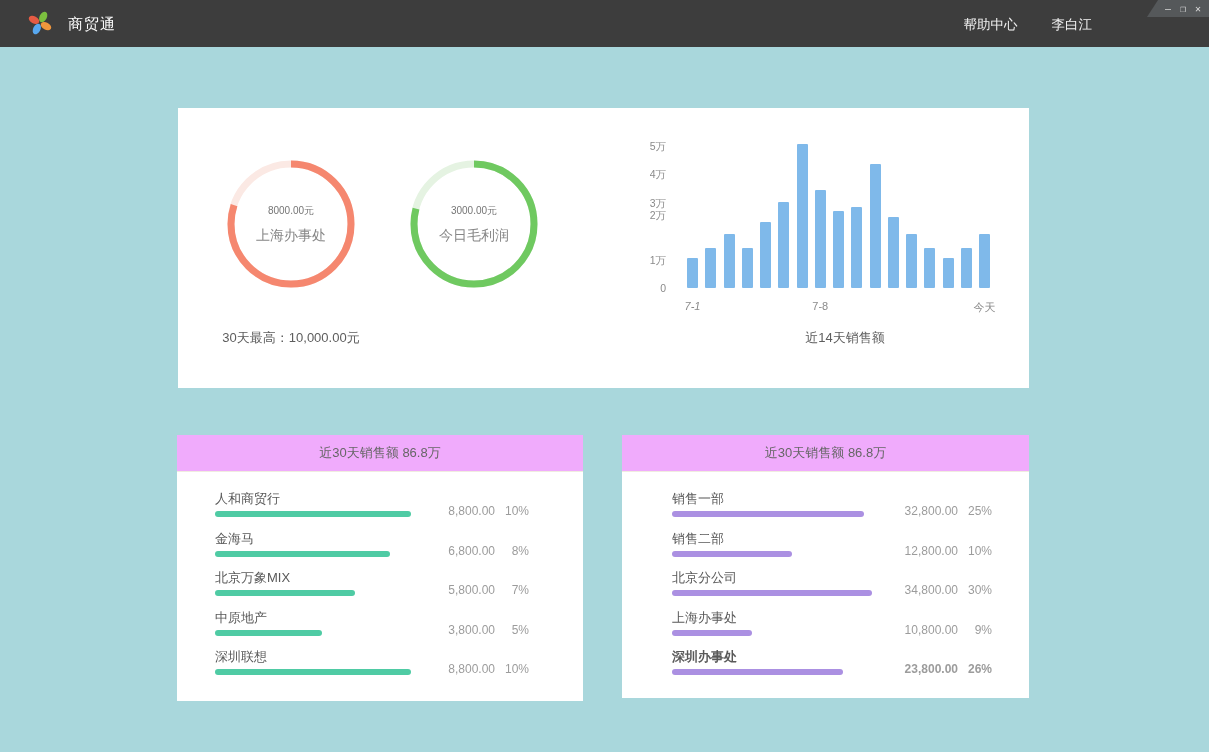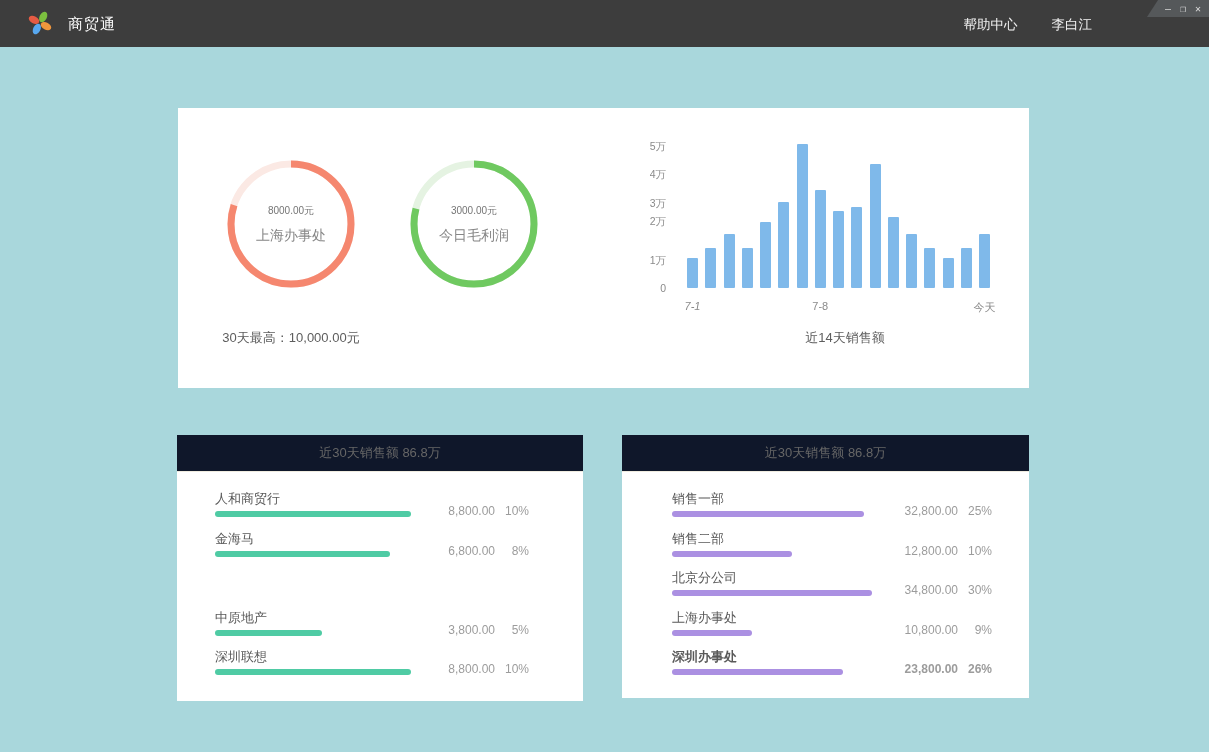--- a/index.html
+++ b/index.html
@@ -49,21 +49,21 @@
   .plot { position:absolute; left:509px; top:30px; width:303px; height:150px; }
   .bar { position:absolute; bottom:0; width:11px; border-radius:1px; }
   .ytick { position:absolute; width:40px; text-align:right; font-size:10.5px; color:#8a8a8a; }
   .xtick { position:absolute; width:70px; text-align:center; font-size:11px; color:#8a8a8a; top:192px; }
   .chart-title {
     position:absolute; width:300px; text-align:center;
     font-size:13px; color:#5d5d5d; top:221px; left:517px;
   }
   
   .card-header {
-    height:37px; background:#0f172a; border-bottom:1px solid #f0ece0;
+    height:37px; background:#f0abfc; border-bottom:1px solid #f0ece0;
     display:flex; align-items:center; justify-content:center;
     font-size:13px; color:#666;text-align:center;
   }
   .rows { position:relative; }
   .row { position:absolute; height:39px; }
   .row-name { position:absolute; top:0; left:0; font-size:13px; color:#595959; white-space:nowrap; }
   .row-bar { position:absolute; top:21px; left:0; height:6px; border-radius:3px; }
   .row-value {
     position:absolute; top:14px; right:0; font-size:12px; color:#9c9c9c;
     display:flex; align-items:baseline; white-space:nowrap;
@@ -115,21 +115,21 @@
     </svg>
     <div class="donut-center">
       <div class="donut-value">3000.00元</div>
       <div class="donut-label">今日毛利润</div>
     </div>
   </div>
 
   <div id="yticks">
       <div class="ytick" style="left: 448px; top: 174px;">0</div>
       <div class="ytick" style="left: 448px; top: 145.5px;">1万</div>
-      <div class="ytick" style="left: 448px; top: 107px;">2万</div>
+      <div class="ytick" style="left: 448px; top: 101px;">2万</div>
       <div class="ytick" style="left: 448px; top: 88.5px;">3万</div>
       <div class="ytick" style="left: 448px; top: 60px;">4万</div>
       <div class="ytick" style="left: 448px; top: 31.5px;">5万</div>
     </div>
   <div class="plot" id="plot">
       <div class="bar" style="left: 0px; height: 30px; background: rgb(127, 185, 234);"></div>
       <div class="bar" style="left: 18.25px; height: 40px; background: rgb(127, 185, 234);"></div>
       <div class="bar" style="left: 36.5px; height: 54px; background: rgb(127, 185, 234);"></div>
       <div class="bar" style="left: 54.75px; height: 40px; background: rgb(127, 185, 234);"></div>
       <div class="bar" style="left: 73px; height: 66px; background: rgb(127, 185, 234);"></div>
@@ -166,20 +166,28 @@
         </div>
       </div>
       <div class="row" style="top: 39.5px; left: 0px; right: 0px;">
         <div class="row-name">金海马</div>
         <div class="row-bar" style="width: 175px; background: rgb(79, 203, 164);"></div>
         <div class="row-value">
           <span>6,800.00</span>
           <span class="row-pct">8%</span>
         </div>
       </div>
+      <div class="row" style="top: 79px; left: 0px; right: 0px;">
+        <div class="row-name">北京万象MIX</div>
+        <div class="row-bar" style="width: 140px; background: rgb(79, 203, 164);"></div>
+        <div class="row-value">
+          <span>5,800.00</span>
+          <span class="row-pct">7%</span>
+        </div>
+      </div>
       <div class="row" style="top: 118.5px; left: 0px; right: 0px;">
         <div class="row-name">中原地产</div>
         <div class="row-bar" style="width: 107px; background: rgb(79, 203, 164);"></div>
         <div class="row-value">
           <span>3,800.00</span>
           <span class="row-pct">5%</span>
         </div>
       </div>
       <div class="row" style="top: 158px; left: 0px; right: 0px;">
         <div class="row-name">深圳联想</div>

